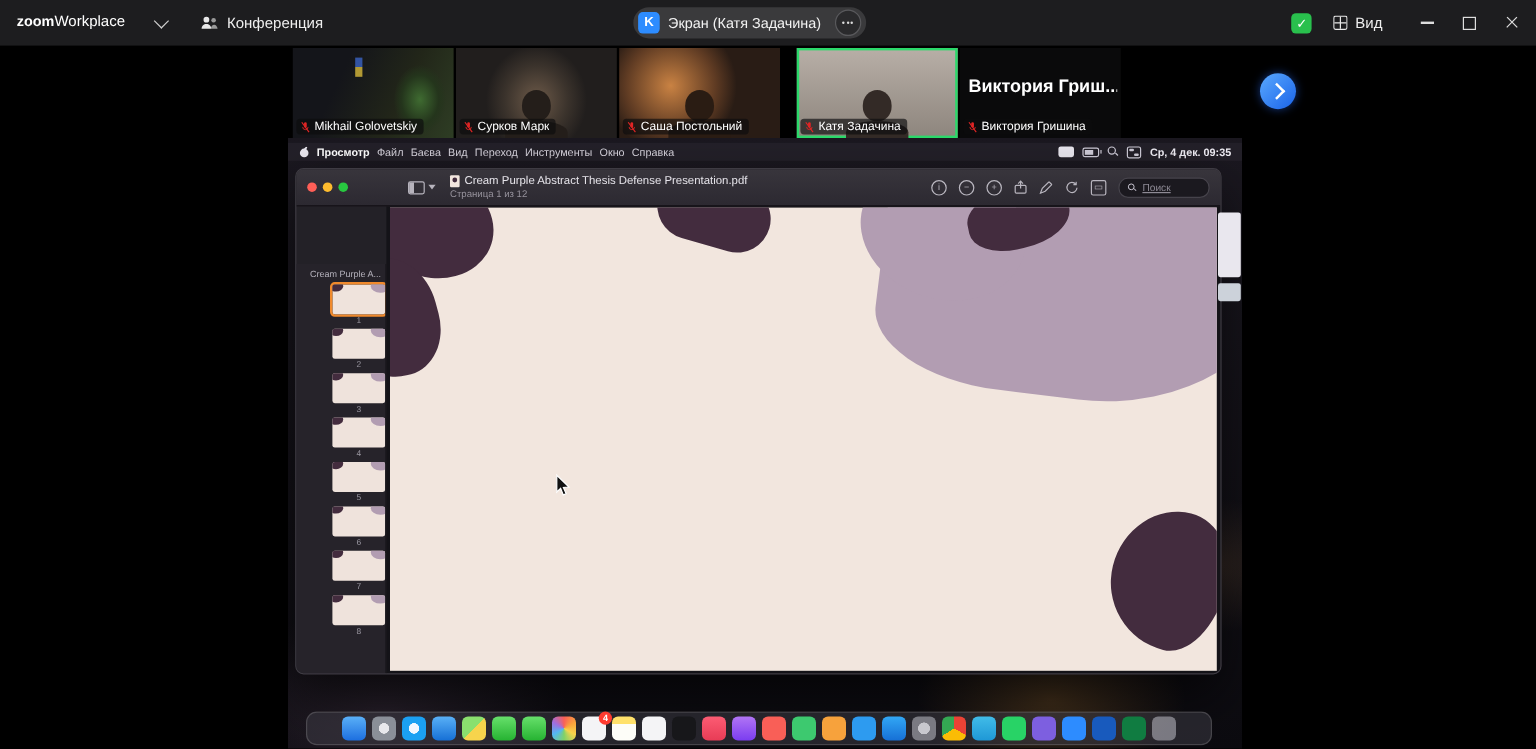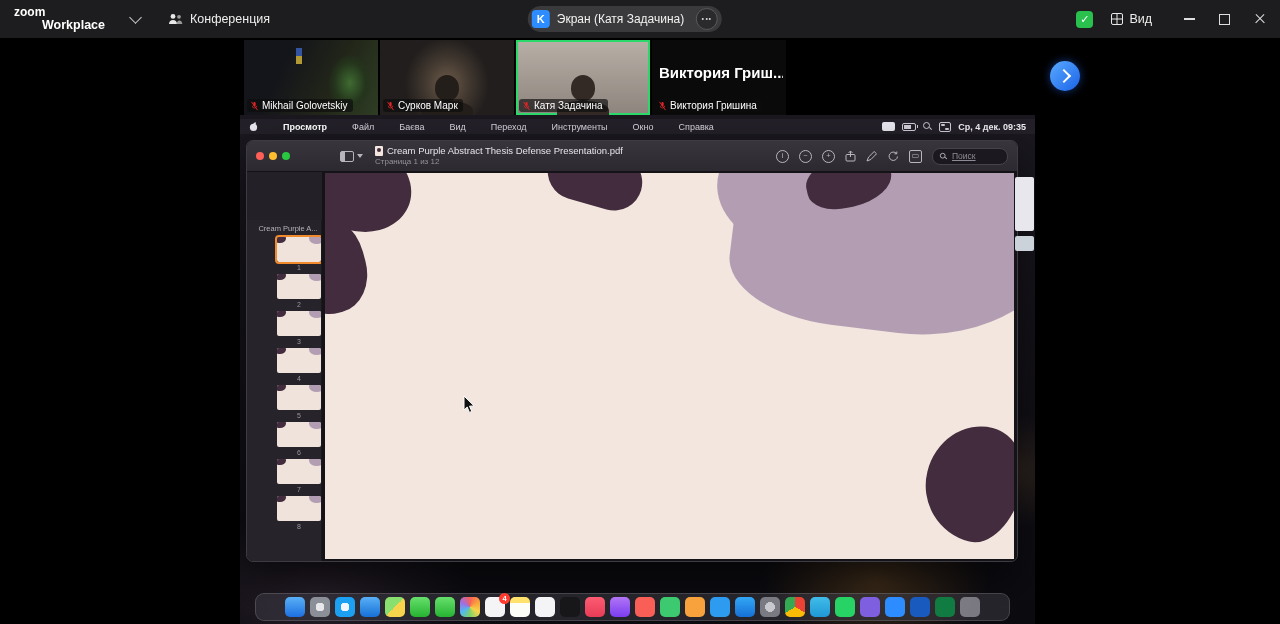--- a/index.html
+++ b/index.html
@@ -2,23 +2,23 @@
 <html><head>
 <meta charset="utf-8">
 <style>
   html,body{margin:0;padding:0;background:#000;}
   .stage{position:relative;width:1280px;height:624px;background:#000;overflow:hidden;
          font-family:"Liberation Sans","DejaVu Sans",sans-serif;color:#fff;}
 
   
   .topbar{position:absolute;top:0;left:0;right:0;height:38px;background:#1d1d1f;
           display:flex;align-items:center;padding:0 14px;box-sizing:border-box;}
-  .brand{display:flex;flex-direction:column;line-height:1.05;}
+  .brand{display:flex;flex-direction:row;line-height:1.05;}
   .brand .b1{font-size:12px;font-weight:700;}
-  .brand .b2{font-size:12.5px;font-weight:700;margin-left:28px;}
+  .brand .b2{font-size:12.5px;font-weight:400;}
   .chev{width:8px;height:8px;border-right:1.5px solid #cfcfcf;border-bottom:1.5px solid #cfcfcf;
         transform:rotate(45deg);margin:0 0 4px 26px;}
   .meet-tab{display:flex;align-items:center;gap:7px;margin-left:28px;font-size:12.5px;color:#eee;}
   .pill{position:absolute;left:50%;transform:translateX(-58%);top:6px;height:26px;background:#3a3a3c;
         border-radius:14px;display:flex;align-items:center;gap:7px;padding:0 4px 0 4px;}
   .pill .avatar{width:18px;height:18px;border-radius:4px;background:#2d8cff;display:flex;align-items:center;
         justify-content:center;font-size:11px;font-weight:700;}
   .pill .pl{font-size:12px;color:#f2f2f2;padding-right:4px;}
   .pill .more{width:20px;height:20px;border-radius:50%;background:#2a2a2c;border:1px solid #59595c;
         display:flex;align-items:center;justify-content:center;gap:1.5px;}
@@ -30,21 +30,21 @@
   .winctl{display:flex;align-items:center;gap:24px;margin-left:14px;}
   .wmin{width:11px;height:1.5px;background:#dedede;display:block;}
   .wmax{width:9px;height:9px;border:1.3px solid #dedede;display:block;}
   .wclose{position:relative;width:12px;height:12px;display:block;}
   .wclose::before,.wclose::after{content:"";position:absolute;left:0;top:5px;width:12px;height:1.4px;background:#dedede;}
   .wclose::before{transform:rotate(45deg);} .wclose::after{transform:rotate(-45deg);}
 
   
   .strip{position:absolute;left:244px;top:40px;height:75px;display:flex;gap:2px;}
   .tile{position:relative;width:134px;height:75px;overflow:hidden;background:#15151a;flex:0 0 auto;}
-  .tile.active{outline:2px solid #2bd96a;outline-offset:-2px;}
+  .tile.active{outline:2px solid #2bd96a;outline-offset:-2px;margin-left:12px;}
   .t1{background:linear-gradient(115deg,#14151a 30%,#222619 65%,#2e3d24);}
   .t1::before{content:"";position:absolute;right:6px;top:14px;width:44px;height:58px;border-radius:50%;
               background:radial-gradient(closest-side,#3f6b31,#24351c 70%,transparent);}
   .t1::after{content:"";position:absolute;left:52px;top:8px;width:6px;height:16px;
              background:linear-gradient(#3a63c4 50%,#d8b93a 50%);opacity:.8;}
   .t2{background:radial-gradient(42px 46px at 50% 58%,#6d5a49,#3b332c 62%,#211e1d);}
   .t3{background:linear-gradient(180deg,#d3cdc8,#a8a19c);}
   .t4{background:radial-gradient(55px 55px at 32% 42%,#c98243,#5f3b23 68%,#291c15);}
   .t5{background:linear-gradient(180deg,#b8afa7,#8d857d);}
   .t6{background:#0a0a0b;}
@@ -67,21 +67,21 @@
              transform:rotate(45deg);margin-right:3px;}
 
   
   .screen{position:absolute;left:240px;top:115px;width:795px;height:509px;overflow:hidden;
           background:
             radial-gradient(160px 100px at 80% 92%, rgba(190,130,50,.30), transparent 70%),
             radial-gradient(220px 130px at 10% 95%, rgba(110,85,110,.28), transparent 70%),
             radial-gradient(120px 80px at 97% 70%, rgba(150,110,70,.22), transparent 70%),
             linear-gradient(#1b1820,#0c0b10);}
   .macbar{position:absolute;top:4px;left:0;right:0;height:15px;background:rgba(36,33,41,.94);
-          display:flex;align-items:center;padding:0 9px;gap:25px;font-size:9px;color:#e9e7ef;}
+          display:flex;align-items:center;padding:0 9px;gap:6px;font-size:9px;color:#e9e7ef;}
   .macbar .appname{font-weight:700;color:#fff;}
   .macbar .menu{color:#d6d3dc;}
   .mb-right{margin-left:auto;display:flex;align-items:center;gap:7px;}
   .mb-badge{width:13px;height:9px;border-radius:2px;background:#e9e7ef;}
   .mb-batt{width:12px;height:6px;border:1px solid #cfccd8;border-radius:2px;position:relative;}
   .mb-batt::before{content:"";position:absolute;left:1px;top:1px;bottom:1px;width:7px;background:#cfccd8;}
   .mb-batt::after{content:"";position:absolute;right:-3px;top:1px;width:1.5px;height:3px;background:#cfccd8;}
   .mb-search{position:relative;width:9px;height:9px;}
   .mb-search::before{content:"";position:absolute;left:0;top:0;width:5px;height:5px;border:1.2px solid #cfccd8;border-radius:50%;}
   .mb-search::after{content:"";position:absolute;left:5.5px;top:5.5px;width:3px;height:1.2px;background:#cfccd8;transform:rotate(45deg);}
@@ -229,20 +229,31 @@
         <svg class="micoff" width="9" height="10" viewBox="0 0 12 13">
           <rect x="4.5" y="1" width="3" height="6" rx="1.5" fill="#e02525"></rect>
           <path d="M3 6.2a3 3 0 0 0 6 0" stroke="#e02525" fill="none" stroke-width="1"></path>
           <line x1="2" y1="1" x2="10" y2="12" stroke="#e02525" stroke-width="1.3"></line>
         </svg>
         <span>Сурков Марк</span>
       </div>
     </div>
 
 
+    <div class="tile t4">
+      <div class="person"></div>
+      <div class="name-tag">
+        <svg class="micoff" width="9" height="10" viewBox="0 0 12 13">
+          <rect x="4.5" y="1" width="3" height="6" rx="1.5" fill="#e02525"></rect>
+          <path d="M3 6.2a3 3 0 0 0 6 0" stroke="#e02525" fill="none" stroke-width="1"></path>
+          <line x1="2" y1="1" x2="10" y2="12" stroke="#e02525" stroke-width="1.3"></line>
+        </svg>
+        <span>Саша Постольний</span>
+      </div>
+    </div>
 
     <div class="tile t5 active">
       <div class="person"></div>
       <div class="name-tag">
         <svg class="micoff" width="9" height="10" viewBox="0 0 12 13">
           <rect x="4.5" y="1" width="3" height="6" rx="1.5" fill="#e02525"></rect>
           <path d="M3 6.2a3 3 0 0 0 6 0" stroke="#e02525" fill="none" stroke-width="1"></path>
           <line x1="2" y1="1" x2="10" y2="12" stroke="#e02525" stroke-width="1.3"></line>
         </svg>
         <span>Катя Задачина</span>

